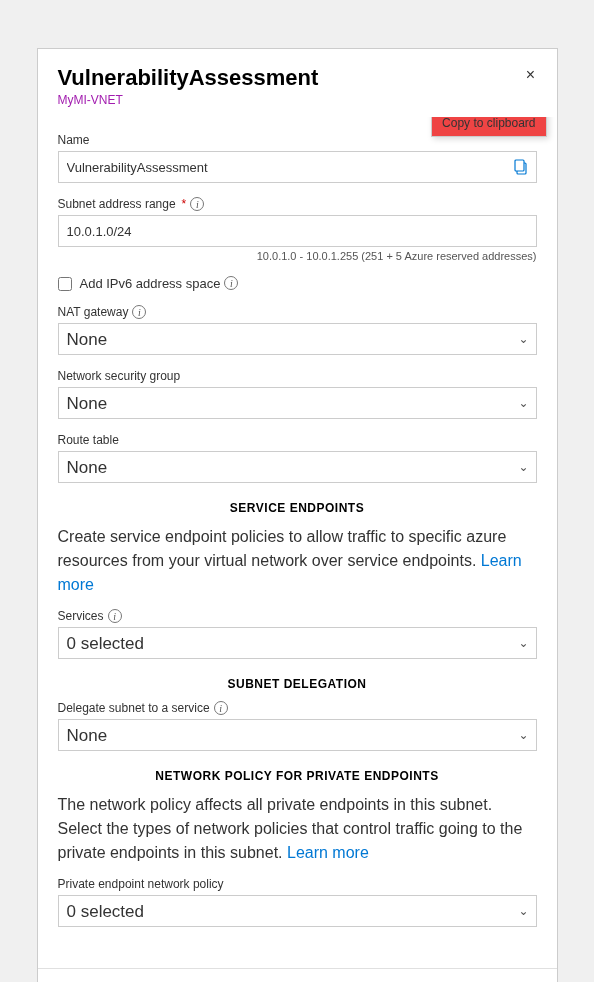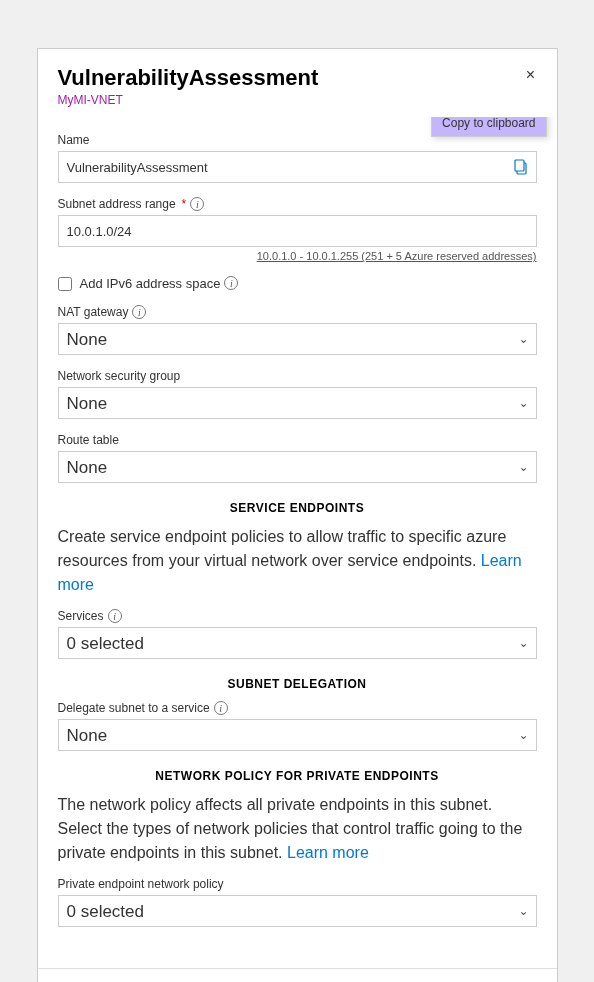--- a/index.html
+++ b/index.html
@@ -113,35 +113,34 @@
       border: none;
       cursor: pointer;
       display: flex;
       align-items: center;
       justify-content: center;
     }
     .clipboard-tooltip {
       position: absolute;
       top: -42px;
       right: -10px;
-      background: #c4b5fd;
+      background: #ef4444;
       border: 1px solid #ccc;
       box-shadow: 2px 2px 6px rgba(0,0,0,0.15);
       padding: 6px 10px;
       font-size: 12px;
       color: #333;
       white-space: nowrap;
       z-index: 10;
     }
     .address-hint {
       text-align: right;
       font-size: 11px;
       color: #555;
       margin-top: 3px;
-      text-decoration: underline;
     }
 
     .checkbox-row {
       display: flex;
       align-items: center;
       gap: 8px;
       margin-bottom: 14px;
     }
     .checkbox-row input[type="checkbox"] {
       width: 14px;

